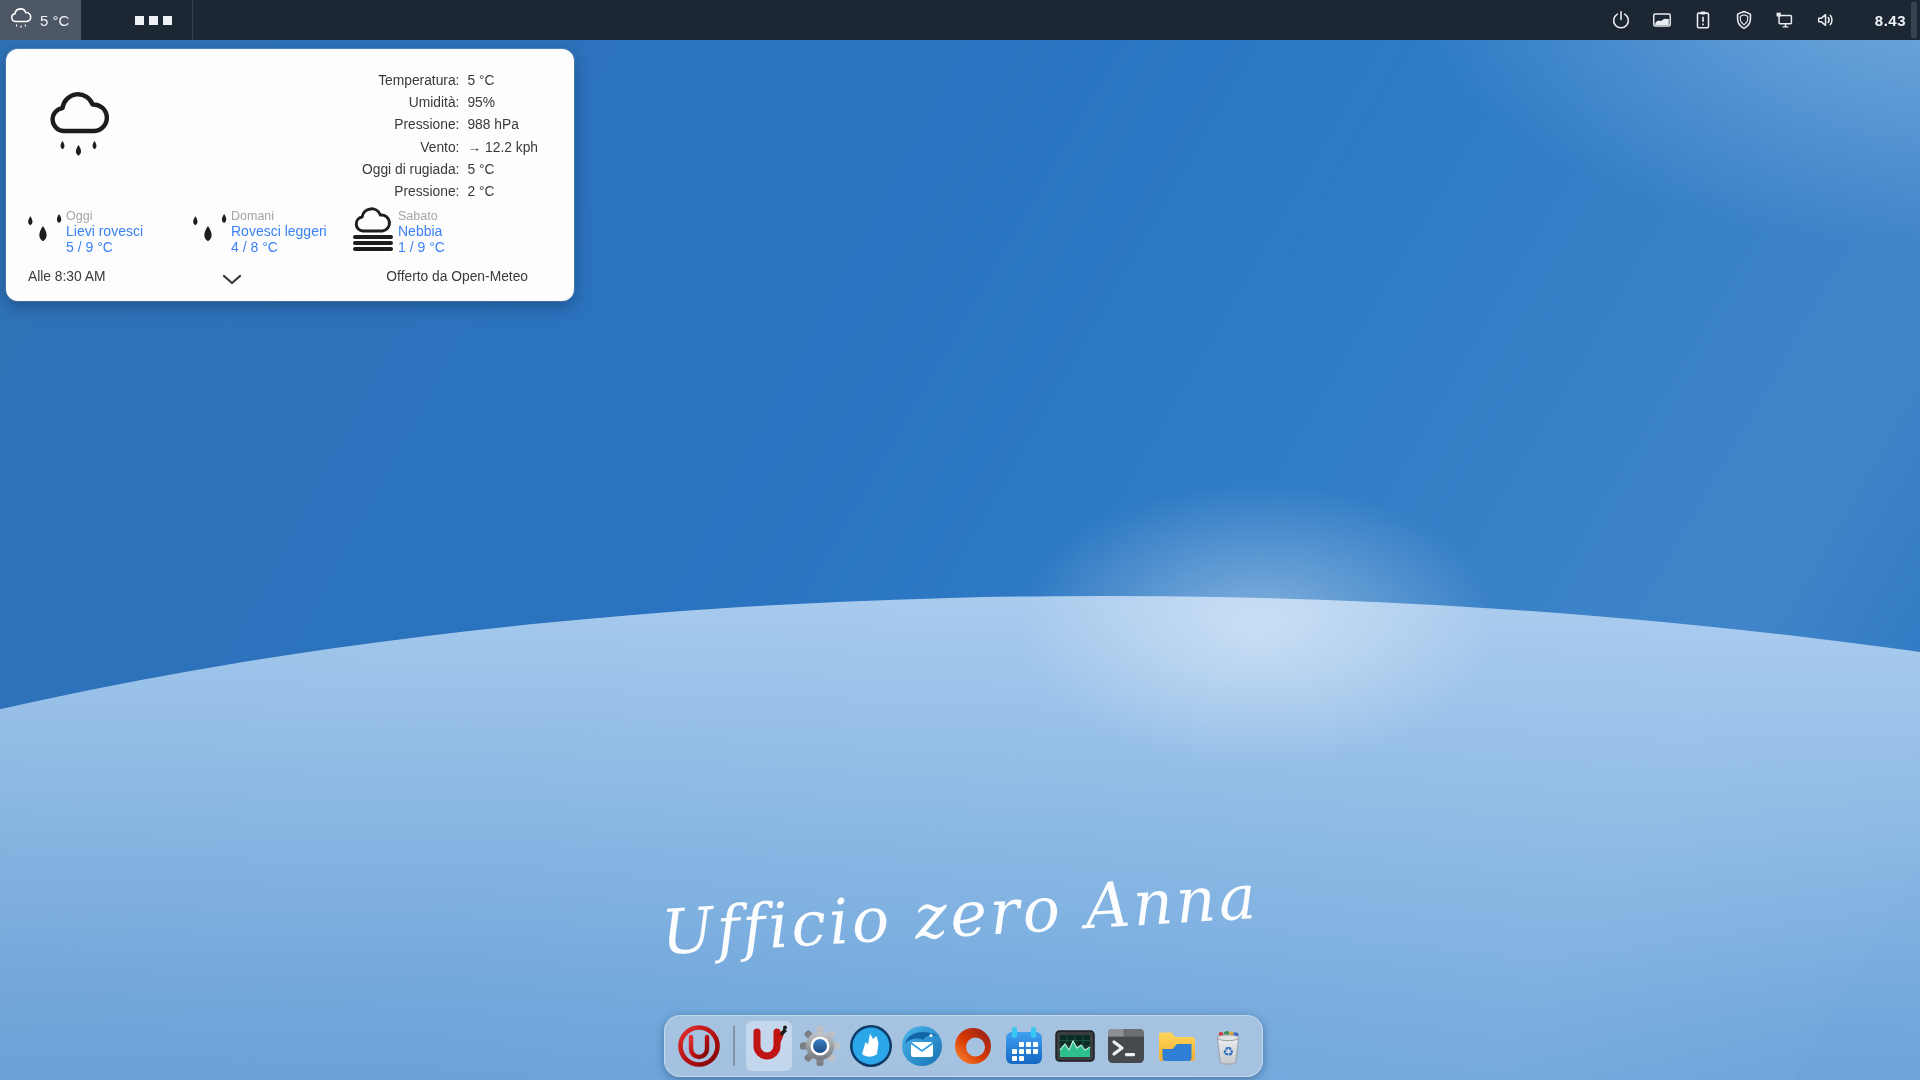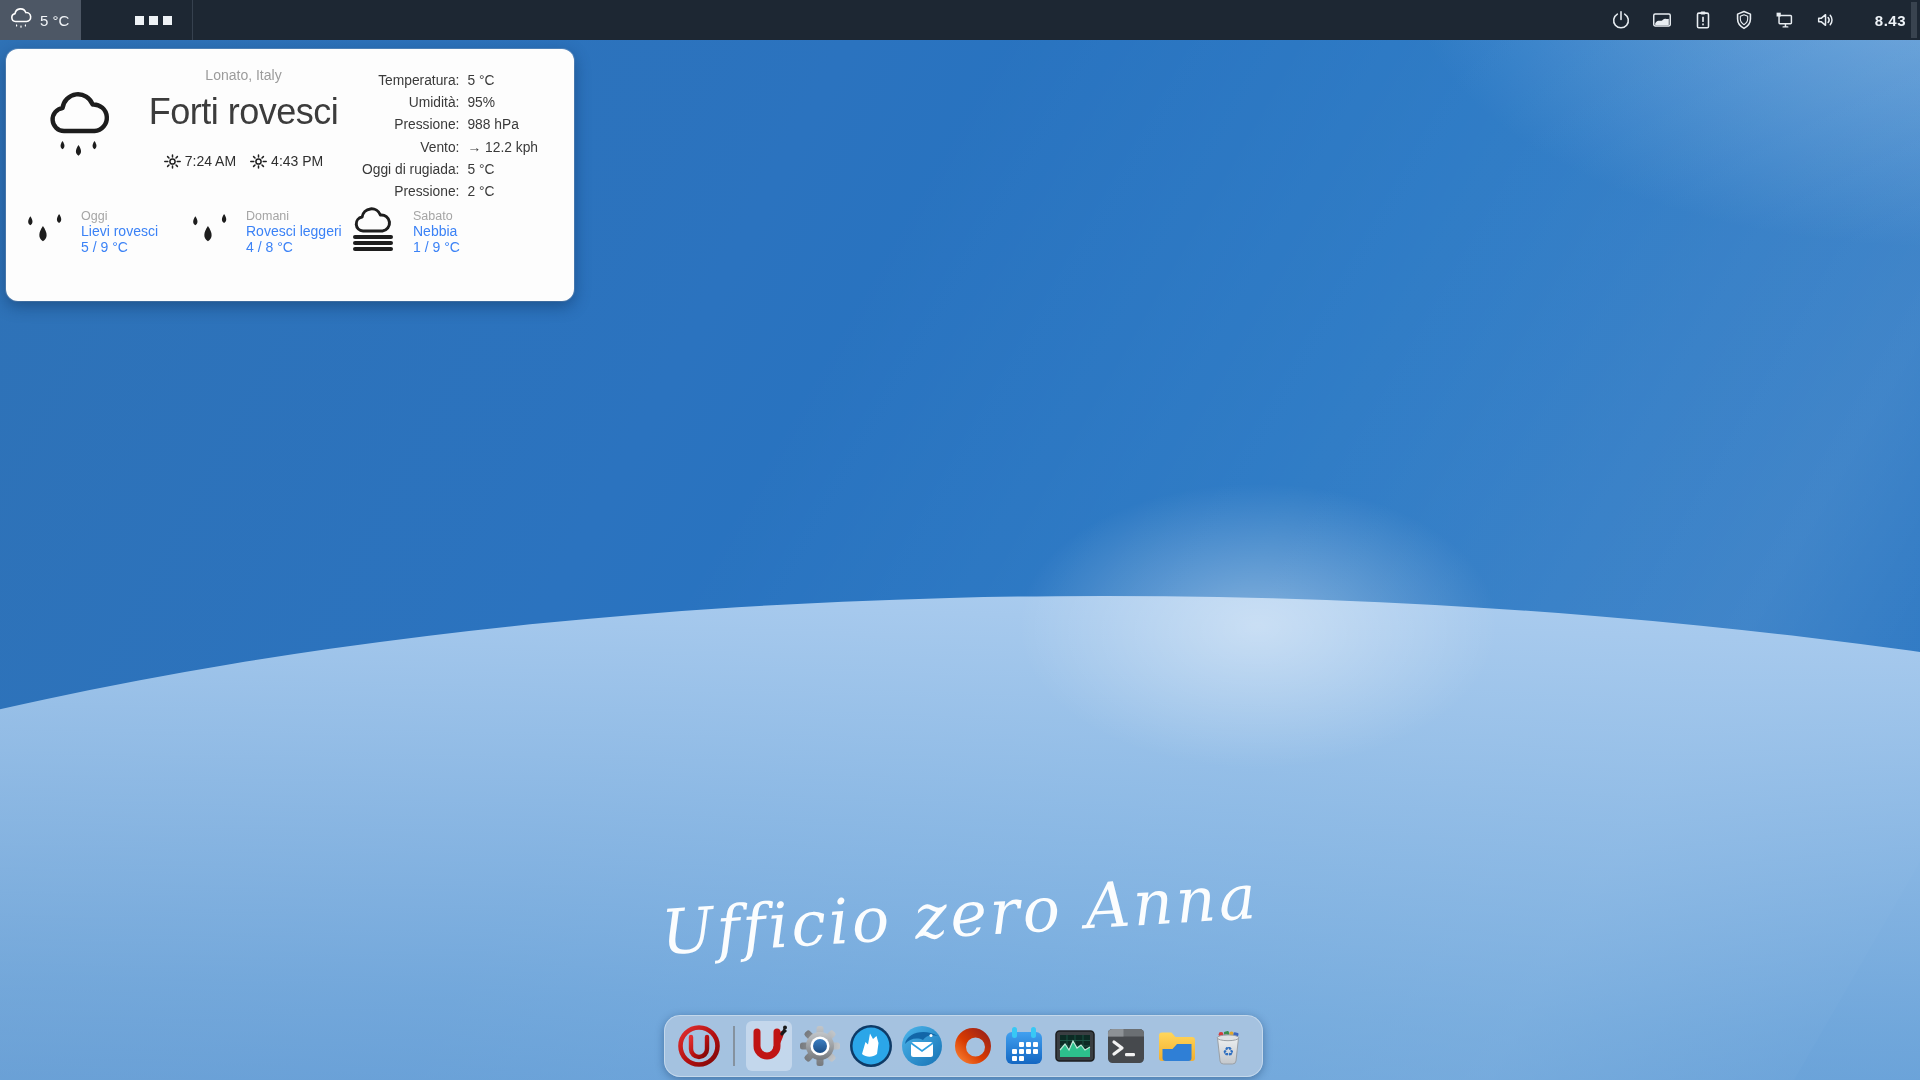--- a/index.html
+++ b/index.html
@@ -44,21 +44,21 @@
   .wc-main { position:absolute; left:95px; top:18px; width:285px; text-align:center; }
   .wc-location { font-size:14px; color:#9b9b9b; margin-bottom:8px; }
   .wc-condition { font-size:36px; font-weight:400; color:#3c3c3c; letter-spacing:-0.5px; }
   .wc-suntimes { margin-top:20px; display:flex; justify-content:center; align-items:center; gap:14px; font-size:14px; color:#2f2f2f; }
   .wc-sun { display:flex; align-items:center; gap:4px; }
   .wc-details { position:absolute; top:25px; right:36px; display:grid; grid-template-columns:auto auto; column-gap:7px; row-gap:2px;
     font-size:13.8px; line-height:14.2px;gap:8px; }
   .wc-details .lbl { text-align:right; color:#3a3a3a; }
   .wc-details .val { text-align:left; color:#3a3a3a; }
   .wc-forecast { position:absolute; left:14px; top:158px; width:540px; display:flex; }
-  .fc-col { width:165px; display:flex; align-items:center; gap:15px; }
+  .fc-col { width:165px; display:flex; align-items:center; gap:0; }
   .fc-icon { flex:0 0 auto; }
   .fc-day { font-size:12.5px; color:#a5a5a5; }
   .fc-cond { font-size:14px; color:#3b82f6; white-space:nowrap; }
   .fc-temp { font-size:14px; color:#3b82f6; }
   .wc-footer { position:absolute; left:0; right:0; bottom:12px; height:20px; font-size:13.8px; color:#3a3a3a; }
   .wc-updated { position:absolute; left:22px; top:0; }
   .wc-chevron { position:absolute; left:212px; top:1px; width:28px; height:18px; display:flex; align-items:center; justify-content:center; cursor:pointer; }
   .wc-attrib { position:absolute; right:46px; top:0; }
 
   
@@ -189,40 +189,20 @@
 <div class="weather-card">
   <div class="wc-bigicon">
     <svg width="68" height="82" viewBox="0 0 68 82">
       <path d="M18,42 a11.5,11.5 0 0 1 -1.4,-22.9 A15.5,15.5 0 0 1 46.6,15.5 A11,11 0 0 1 48.5,42 Z" fill="none" stroke="#1d1d1d" stroke-width="4.4" stroke-linejoin="round"></path>
       <path d="M16.5,52 c2.6,3.8 2.6,6.4 0,8.2 c-2.6,-1.8 -2.6,-4.4 0,-8.2 Z" fill="#1d1d1d"></path>
       <path d="M32.5,56 c3.4,5 3.4,8.4 0,10.8 c-3.4,-2.4 -3.4,-5.8 0,-10.8 Z" fill="#1d1d1d"></path>
       <path d="M48.5,52 c2.6,3.8 2.6,6.4 0,8.2 c-2.6,-1.8 -2.6,-4.4 0,-8.2 Z" fill="#1d1d1d"></path>
     </svg>
   </div>
 
-  <div class="wc-main">
-    <div class="wc-location">Lonato, Italy</div>
-    <div class="wc-condition">Forti rovesci</div>
-    <div class="wc-suntimes">
-      <span class="wc-sun">
-        <svg width="17" height="15" viewBox="0 0 17 15" stroke="#1f1f1f" stroke-width="1.5" fill="none" stroke-linecap="round">
-          <circle cx="8.5" cy="7.5" r="2.6"></circle>
-          <path d="M0.8,7.5 h3 M13.2,7.5 h3 M8.5,0.9 v2 M8.5,12.1 v2 M3.6,2.6 l1.4,1.4 M12,11 l1.4,1.4 M13.4,2.6 L12,4 M5,11 l-1.4,1.4"></path>
-        </svg>
-        <span>7:24 AM</span>
-      </span>
-      <span class="wc-sun">
-        <svg width="17" height="15" viewBox="0 0 17 15" stroke="#1f1f1f" stroke-width="1.5" fill="none" stroke-linecap="round">
-          <circle cx="8.5" cy="7.5" r="2.6"></circle>
-          <path d="M0.8,7.5 h3 M13.2,7.5 h3 M8.5,0.9 v2 M8.5,12.1 v2 M3.6,2.6 l1.4,1.4 M12,11 l1.4,1.4 M13.4,2.6 L12,4 M5,11 l-1.4,1.4"></path>
-        </svg>
-        <span>4:43 PM</span>
-      </span>
-    </div>
-  </div>
 
   <div class="wc-details">
     <span class="lbl">Temperatura:</span>
     <span class="val">5 °C</span>
     <span class="lbl">Umidità:</span>
     <span class="val">95%</span>
     <span class="lbl">Pressione:</span>
     <span class="val">988 hPa</span>
     <span class="lbl">Vento:</span>
     <span class="val">→ 12.2 kph</span>
@@ -271,20 +251,29 @@
         </svg>
       </span>
       <span>
         <div class="fc-day">Sabato</div>
         <div class="fc-cond">Nebbia</div>
         <div class="fc-temp">1 / 9 °C</div>
       </span>
     </div>
   </div>
 
+  <div class="wc-footer">
+    <span class="wc-updated">Alle 8:30 AM</span>
+    <span class="wc-chevron">
+      <svg width="20" height="11" viewBox="0 0 20 11" fill="none" stroke="#3a3a3a" stroke-width="2.3" stroke-linecap="round" stroke-linejoin="round">
+        <path d="M2,2 L10,9 L18,2"></path>
+      </svg>
+    </span>
+    <span class="wc-attrib">Offerto da Open-Meteo</span>
+  </div>
 </div>
 
 <div class="dock">
 
   <div class="dock-item">
     <svg class="uz-ring" viewBox="0 0 44 44">
       <circle cx="22" cy="22" r="18.5" fill="none" stroke="url(#ruz)" stroke-width="4.6"></circle>
       <path d="M14,13 v12 a8,8 0 0 0 16,0 V13" fill="none" stroke="url(#ruz)" stroke-width="4.4" stroke-linecap="round"></path>
     </svg>
   </div>

